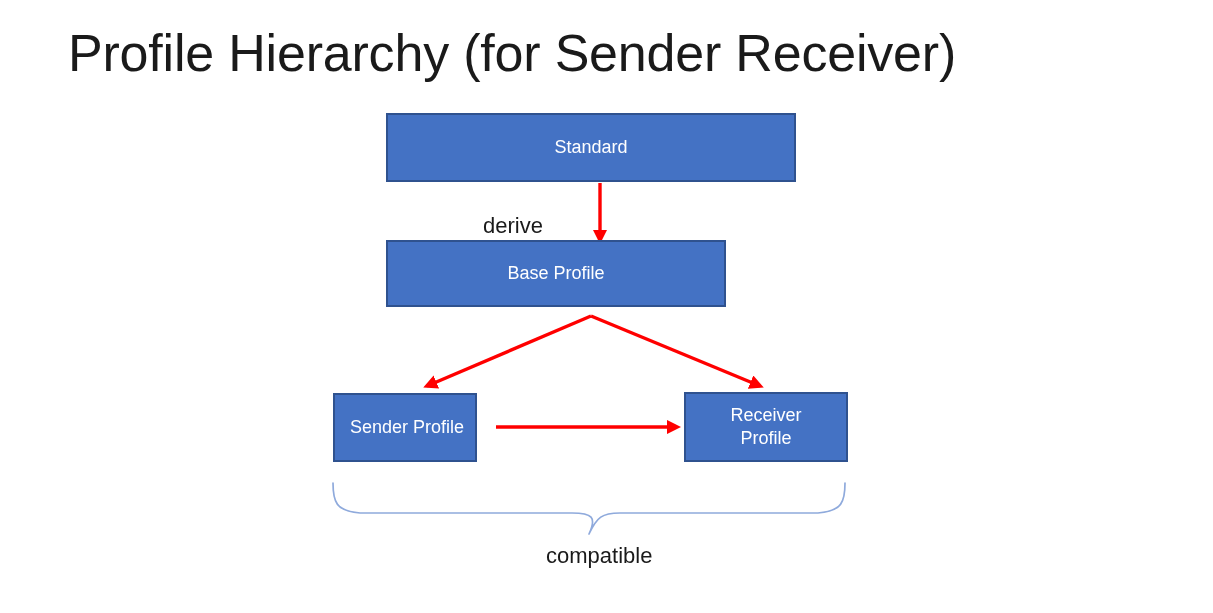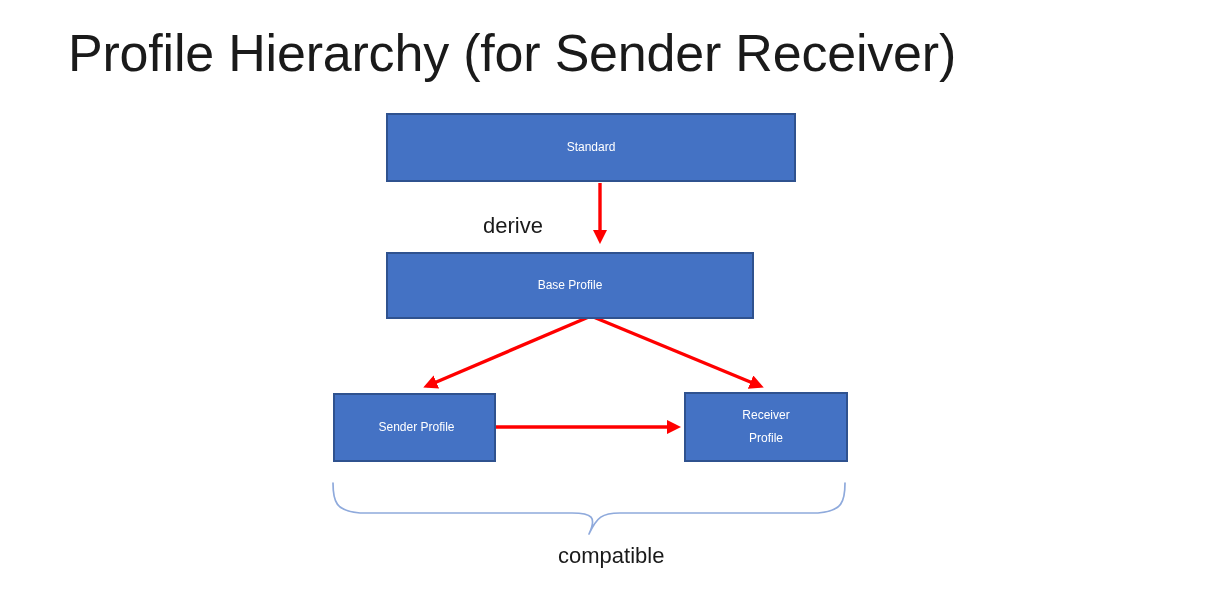--- a/index.html
+++ b/index.html
@@ -34,42 +34,42 @@
   .node {
     position: absolute;
     box-sizing: border-box;
     background: #4472c4;
     border: 2px solid #2f528f;
     color: #ffffff;
     display: flex;
     align-items: center;
     justify-content: center;
     text-align: center;
-    font-size: 12px;
+    font-size: 18px;
     line-height: 23px;
     font-weight: 400;
     padding: 0 6px;
   }
   #node-standard {
     left: 386px;
     top: 113px;
     width: 410px;
     height: 69px;
   }
   #node-base {
     left: 386px;
-    top: 252px;
-    width: 368px;
+    top: 240px;
+    width: 340px;
     height: 67px;
     text-align: center;
   }
   #node-sender {
     left: 333px;
     top: 393px;
-    width: 163px;
+    width: 144px;
     height: 69px;
     padding-left: 10px;
   }
   #node-receiver {
     left: 684px;
     top: 392px;
     width: 164px;
     height: 70px;
     justify-content: center;
   }
@@ -81,21 +81,21 @@
     font-size: 22px;
     line-height: 22px;
     color: #1a1a1a;
     white-space: nowrap;
   }
   #label-derive {
     left: 483px;
     top: 215px;
   }
   #label-compatible {
-    left: 558px;
+    left: 546px;
     top: 545px;
   }
   svg.overlay {
     position: absolute;
     left: 0;
     top: 0;
     width: 1213px;
     height: 613px;
     overflow: visible;
     pointer-events: none;

